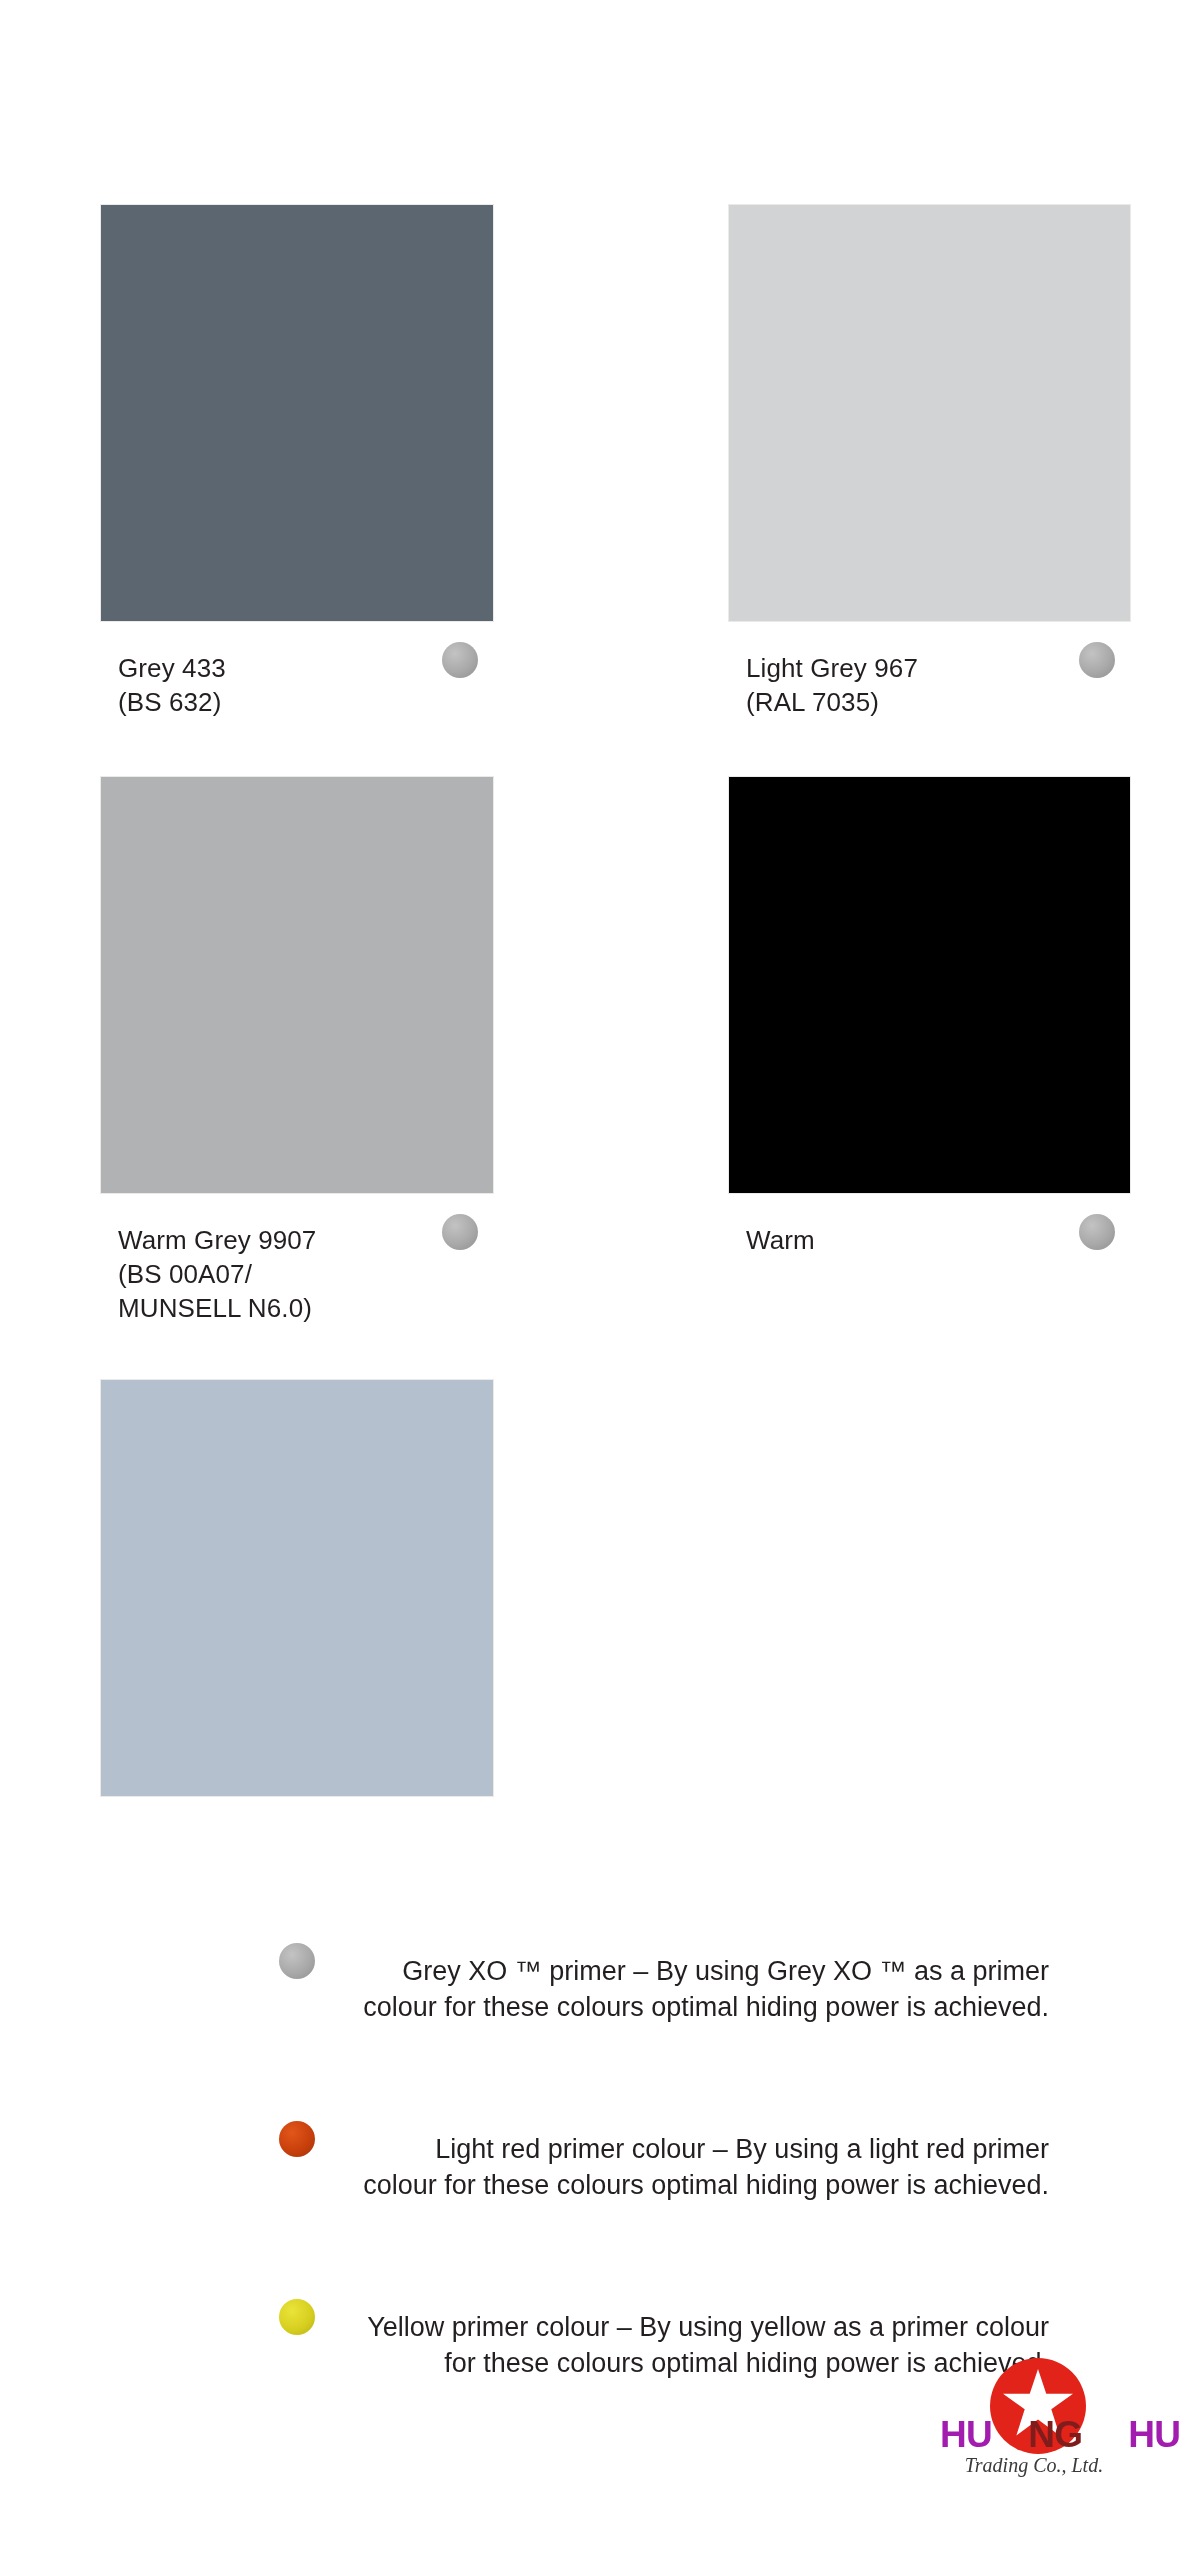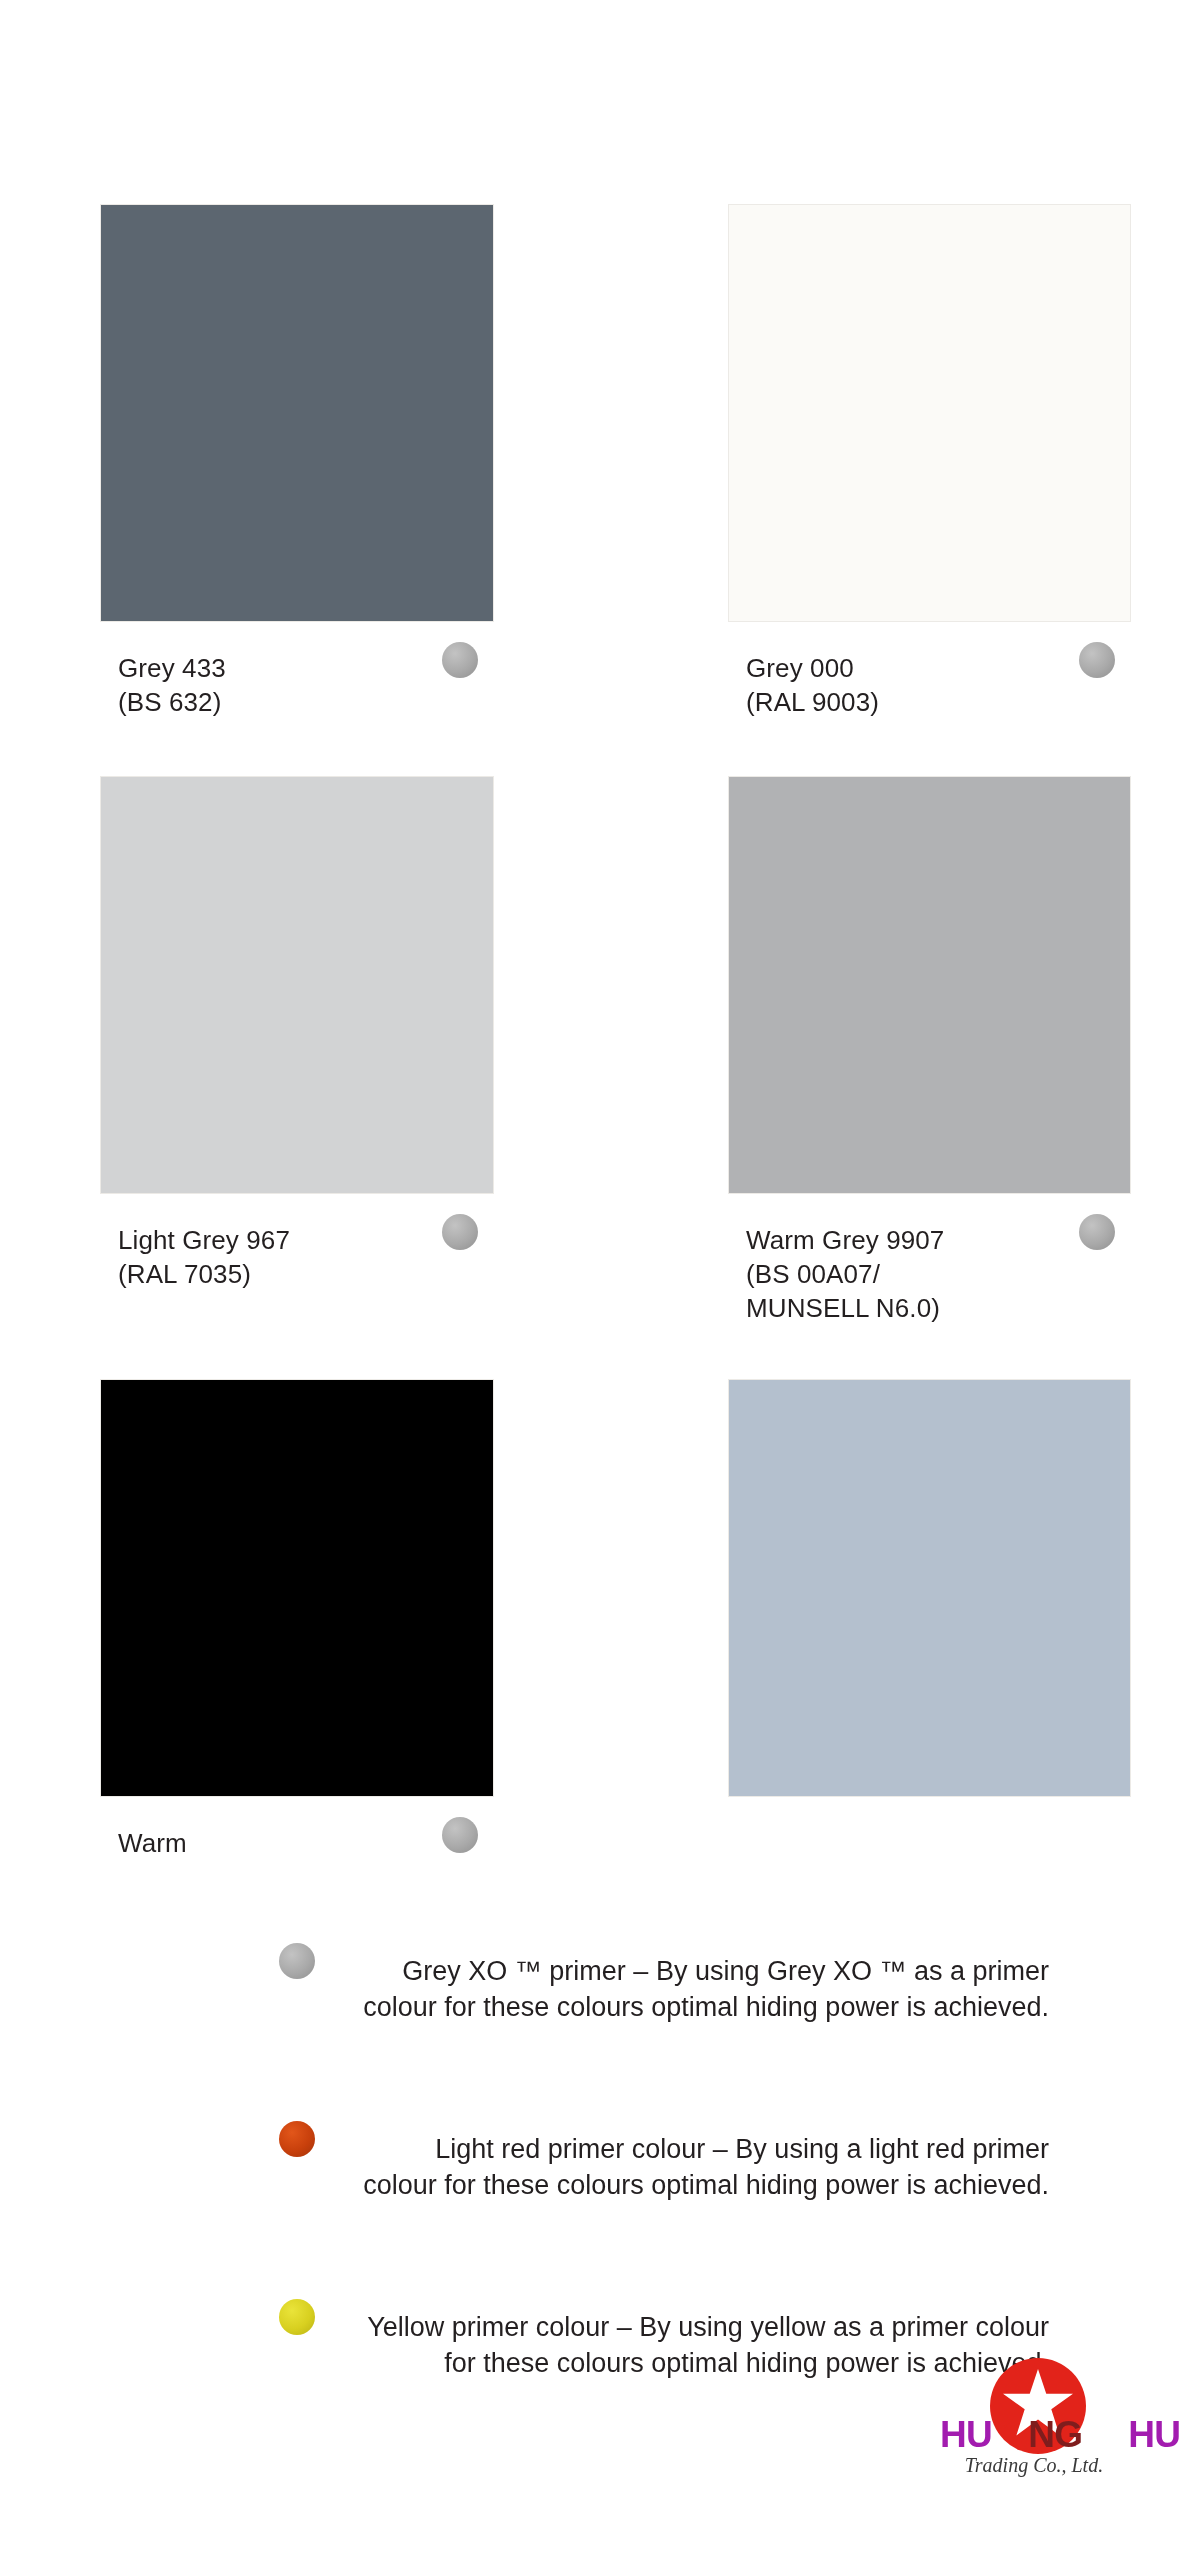--- a/index.html
+++ b/index.html
@@ -180,28 +180,20 @@
 
   <div class="swatch-cell">
     <div class="swatch-chip" id="chip-0" style="background: rgb(92, 102, 112);"></div>
     <div class="swatch-meta">
       <div class="swatch-names">Grey 433
 (BS 632)</div>
       <div class="primer-dot dot-grey"></div>
     </div>
   </div>
 
-  <div class="swatch-cell">
-    <div class="swatch-chip" id="chip-1" style="background: rgb(251, 250, 247);"></div>
-    <div class="swatch-meta">
-      <div class="swatch-names">Grey 000
-(RAL 9003)</div>
-      <div class="primer-dot dot-grey"></div>
-    </div>
-  </div>
 
   <div class="swatch-cell">
     <div class="swatch-chip tall-row2" id="chip-2" style="background: rgb(210, 211, 212);"></div>
     <div class="swatch-meta">
       <div class="swatch-names">Light Grey 967
 (RAL 7035)</div>
       <div class="primer-dot dot-grey"></div>
     </div>
   </div>
 

